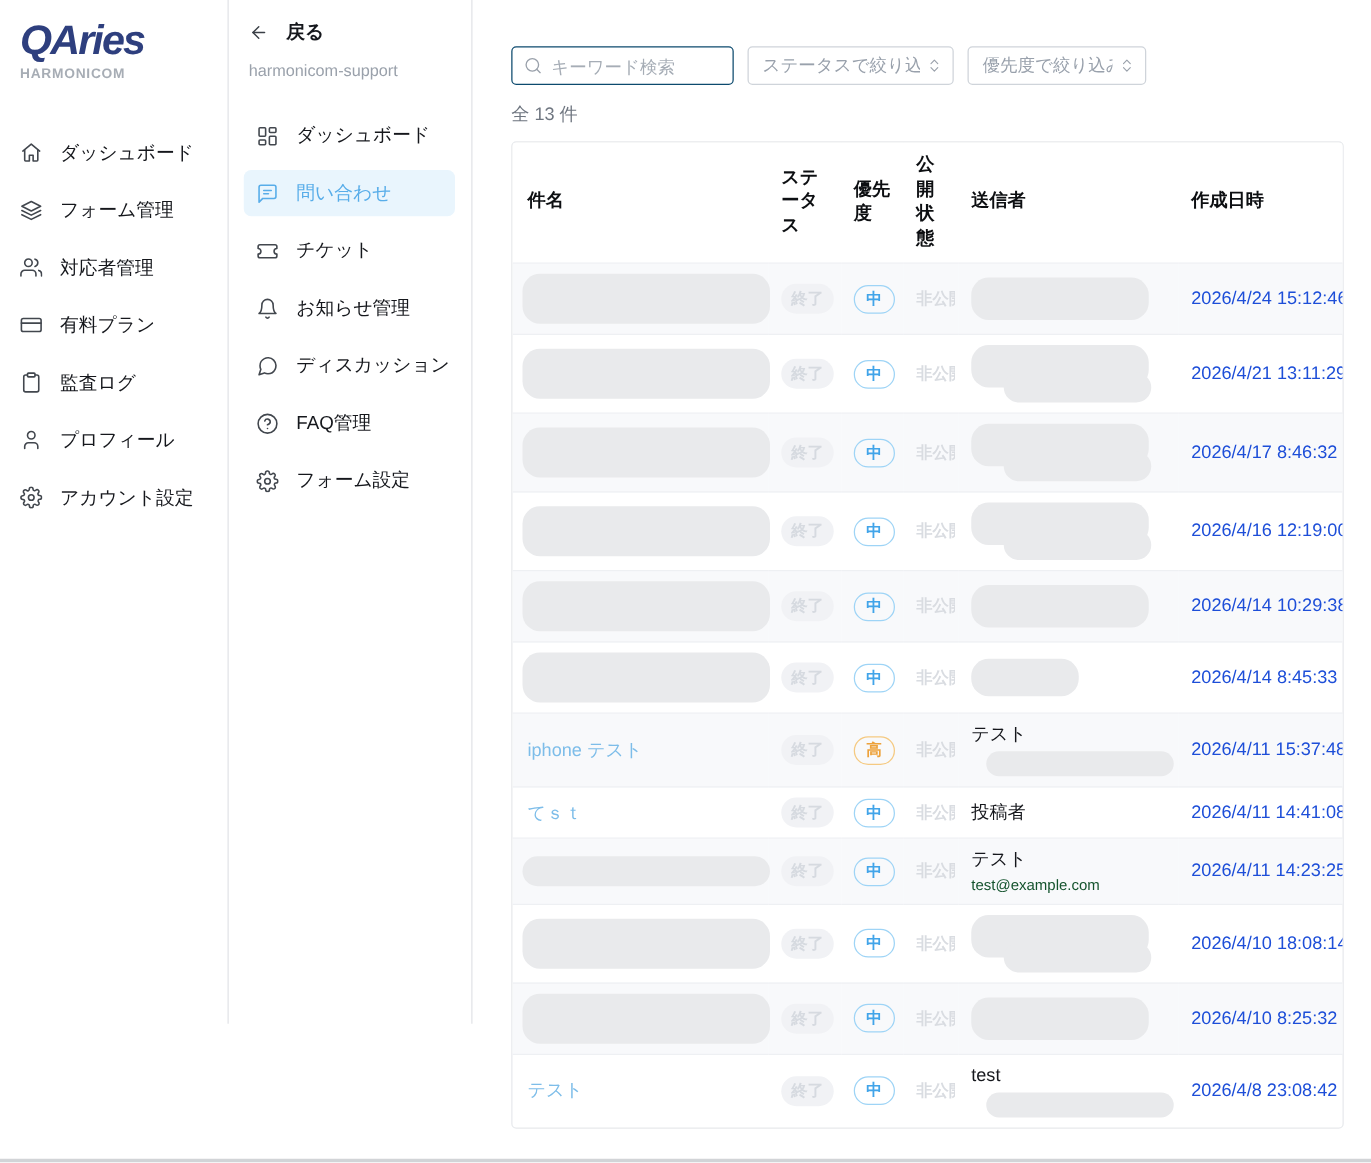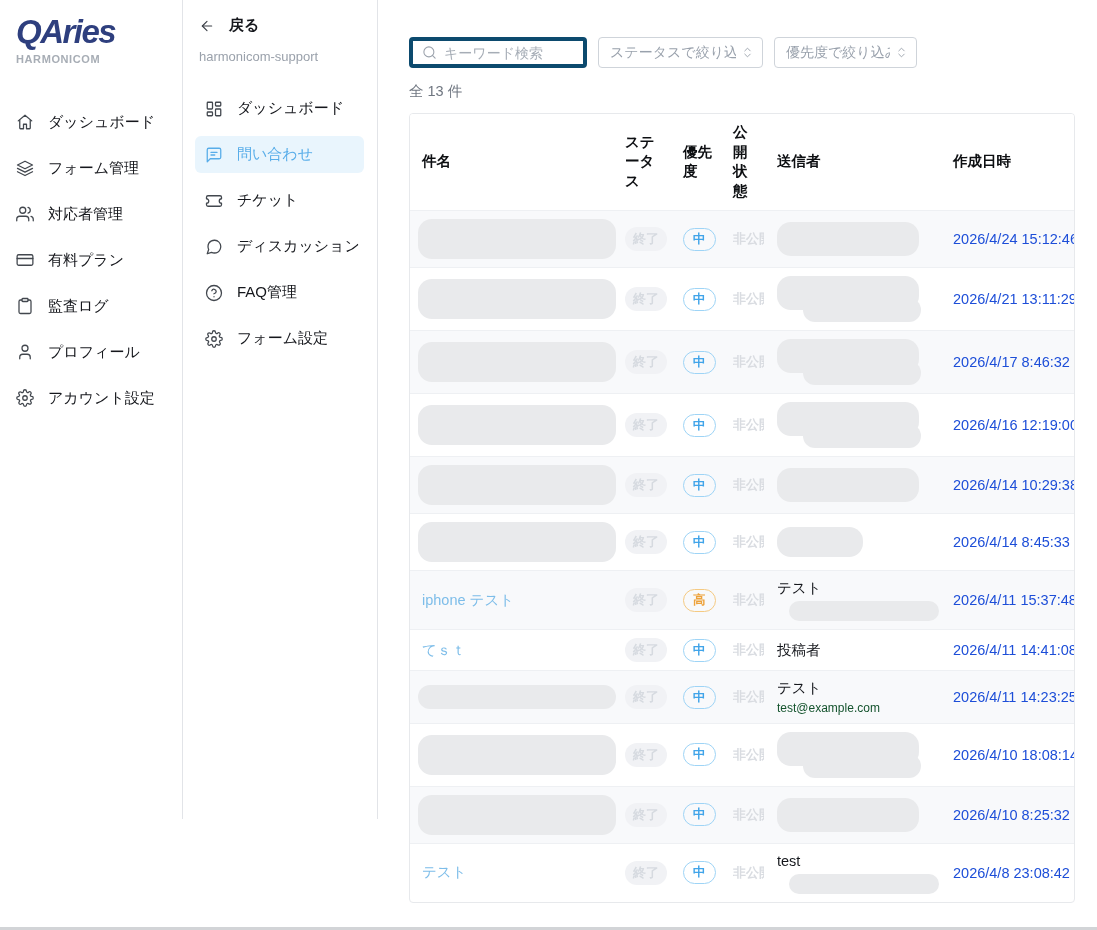--- a/index.html
+++ b/index.html
@@ -56,21 +56,21 @@
   }
   .nav2 .nav-item.active { background: #e9f5fd; color: #58ade9; }
   .nav2 .nav-item.active svg { color: #58ade9; }
 
   
   .main { flex: 1 1 auto; padding: 16px 22px 0 31px; }
   .page-title { font-size: 24px; font-weight: 700; color: #0d0f12; }
   .controls { display: flex; gap: 11px; margin-top: 21px; }
   .search-box {
     width: 178px; height: 31px;
-    border: 4px solid #0c4a6e; border-radius: 4px;
+    border: 1px solid #0c4a6e; border-radius: 4px;
     display: flex; align-items: center; gap: 7px; padding: 0 9px;
     background: #fff;
   }
   .search-box svg { width: 15px; height: 15px; color: #9aa1ab; flex: 0 0 15px; }
   .search-box input {
     border: none; outline: none; width: 100%;
     font-family: "Liberation Sans", sans-serif;
     font-size: 14px; color: #15171c; background: transparent;
   }
   .search-box input::placeholder { color: #a6adb6; }
@@ -232,20 +232,27 @@
             <line x1="8" y1="8.5" x2="16" y2="8.5"></line>
             <line x1="8" y1="12" x2="13" y2="12"></line>
           </svg>
         <span>問い合わせ</span>
       </div>
       <div class="nav-item">
         <svg class="ic" viewBox="0 0 24 24">
             <path d="M2 9a3 3 0 0 1 0 6v2a2 2 0 0 0 2 2h16a2 2 0 0 0 2-2v-2a3 3 0 0 1 0-6V7a2 2 0 0 0-2-2H4a2 2 0 0 0-2 2z"></path>
           </svg>
         <span>チケット</span>
+      </div>
+      <div class="nav-item">
+        <svg class="ic" viewBox="0 0 24 24">
+            <path d="M18 8a6 6 0 0 0-12 0c0 7-3 9-3 9h18s-3-2-3-9"></path>
+            <path d="M13.73 21a2 2 0 0 1-3.46 0"></path>
+          </svg>
+        <span>お知らせ管理</span>
       </div>
       <div class="nav-item">
         <svg class="ic" viewBox="0 0 24 24">
             <path d="M21 11.5a8.38 8.38 0 0 1-.9 3.8 8.5 8.5 0 0 1-7.6 4.7 8.38 8.38 0 0 1-3.8-.9L3 21l1.9-5.7a8.38 8.38 0 0 1-.9-3.8 8.5 8.5 0 0 1 4.7-7.6 8.38 8.38 0 0 1 3.8-.9h.5a8.48 8.48 0 0 1 8 8z"></path>
           </svg>
         <span>ディスカッション</span>
       </div>
       <div class="nav-item">
         <svg class="ic" viewBox="0 0 24 24">
             <circle cx="12" cy="12" r="10"></circle>

